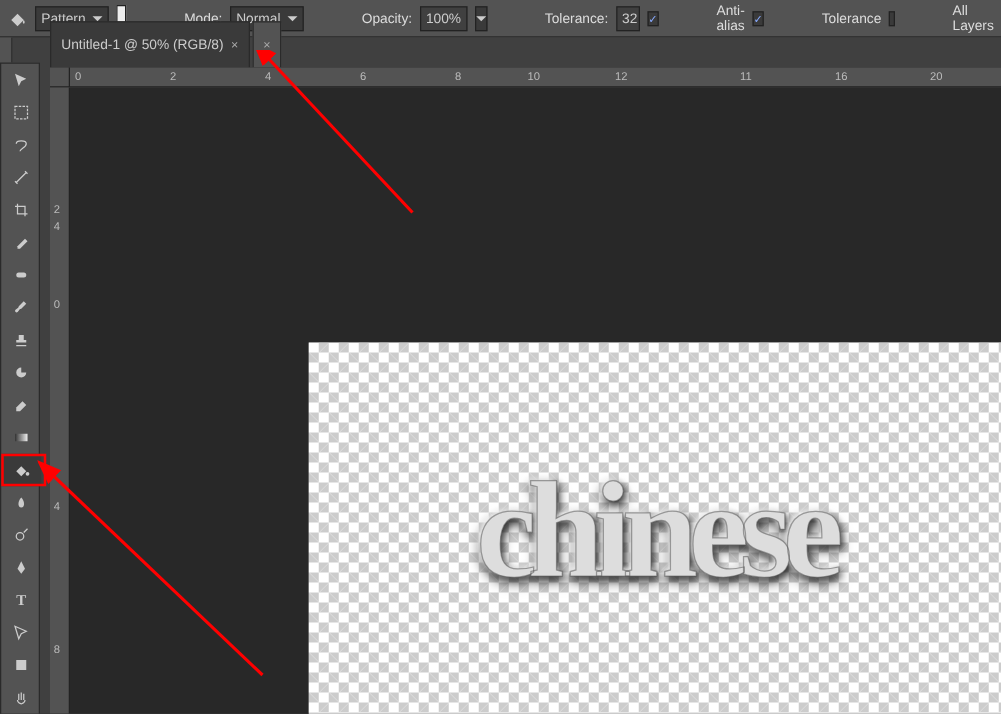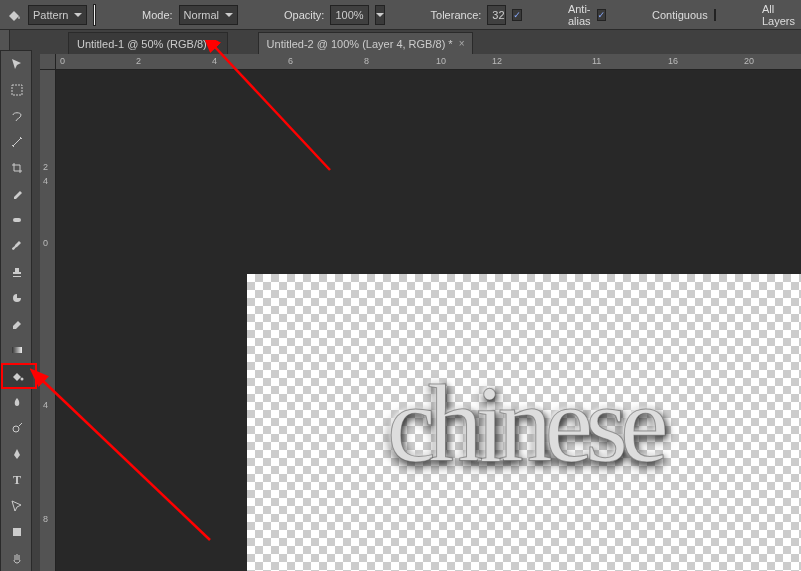--- a/index.html
+++ b/index.html
@@ -19,21 +19,21 @@
 .mini { position:absolute; left:0; top:30px; width:10px; height:540px; background:#535353; border-right:1px solid #2a2a2a; }
 
 
 .tbox { position:absolute; left:0; top:50px; width:32px; background:#535353; border:1px solid #2a2a2a; }
 .tbox .t { width:32px; height:26px; display:flex; align-items:center; justify-content:center; position:relative; }
 .tbox .t.sel { background:#3a3a3a; }
 .hilite { position:absolute; left:0; top:0; width:36px; height:26px; border:2px solid red; pointer-events:none; }
 
 
 .tabs { position:absolute; left:40px; top:30px; right:0; height:24px; background:#404040; display:flex; align-items:flex-end; }
-.tab { height:22px; background:#3a3a3a; border:1px solid #2a2a2a; border-bottom:none; display:flex; align-items:center; padding:0 8px; gap:6px; color:#bbb; margin-right:2px;margin-left:28px; }
+.tab { height:37px; background:#3a3a3a; border:1px solid #2a2a2a; border-bottom:none; display:flex; align-items:center; padding:0 8px; gap:6px; color:#bbb; margin-right:2px; }
 .tab.act { background:#535353; color:#eee; }
 .tab .x { font-size:10px; color:#aaa; }
 
 
 .workspace { position:absolute; left:40px; top:54px; right:0; bottom:0; background:#282828; }
 .rul-h { position:absolute; left:16px; top:0; right:0; height:16px; background:#535353; border-bottom:1px solid #222; }
 .rul-v { position:absolute; left:0; top:16px; width:16px; bottom:0; background:#535353; border-right:1px solid #222; }
 .rul-c { position:absolute; left:0; top:0; width:16px; height:16px; background:#535353; border-right:1px solid #222; border-bottom:1px solid #222; }
 .tick-h { position:absolute; top:2px; font-size:9px; color:#bbb; }
 .tick-v { position:absolute; left:3px; font-size:9px; color:#bbb; }
@@ -42,21 +42,21 @@
   background-image:
     linear-gradient(45deg,#ccc 25%,transparent 25%),
     linear-gradient(-45deg,#ccc 25%,transparent 25%),
     linear-gradient(45deg,transparent 75%,#ccc 75%),
     linear-gradient(-45deg,transparent 75%,#ccc 75%);
   background-size:16px 16px;
   background-position:0 0,0 8px,8px -8px,-8px 0;
   background-color:#fff;
   display:flex; align-items:center; justify-content:center;
 }
-.glasstext { font-family:"Comic Sans MS",cursive; font-size:110px; font-weight:normal;
+.glasstext { font-family:"Comic Sans MS",cursive; font-size:110px; font-weight:bold;
   color:#ddd; letter-spacing:-8px;
   text-shadow: -2px -2px 4px rgba(255,255,255,.9), 2px 2px 6px rgba(0,0,0,.6), 0 0 2px rgba(0,0,0,.4);
   -webkit-text-stroke:1px rgba(80,80,80,.5);
   filter: drop-shadow(0 4px 4px rgba(0,0,0,.5));
 }
 
 
 .arrow { position:absolute; pointer-events:none; }
 
 svg { display:block; }
@@ -88,21 +88,21 @@
   <div class="dd" style="width:14px;padding:0;justify-content:center">
       <span class="arr"></span>
     </div>
   <span class="lbl">Tolerance:</span>
   <div class="val" style="width:19px">
       <span>32</span>
     </div>
   <span class="chk">✓</span>
   <span class="lbl">Anti-alias</span>
   <span class="chk">✓</span>
-  <span class="lbl">Contiguous</span>
+  <span class="lbl">Tolerance</span>
   <span class="chk"></span>
   <span class="lbl">All Layers</span>
 </div>
 
 <div class="mini"></div>
 
 <div class="tbox">
   <div class="t">
       <svg width="14" height="14">
         <path d="M2 2l3 10 2-4 4-2z" fill="#ccc"></path>
@@ -211,34 +211,33 @@
       </svg>
     </div>
 </div>
 
 <div class="tabs">
   <div class="tab">
     <span>Untitled-1 @ 50% (RGB/8)</span>
     <span class="x">×</span>
   </div>
   <div class="tab act">
-    <span>Untitled-2 @ 100% (Layer 4, RGB/8) *</span>
     <span class="x">×</span>
   </div>
 </div>
 
 <div class="workspace">
   <div class="rul-c"></div>
   <div class="rul-h">
     <span class="tick-h" style="left:4px">0</span>
     <span class="tick-h" style="left:80px">2</span>
     <span class="tick-h" style="left:156px">4</span>
     <span class="tick-h" style="left:232px">6</span>
     <span class="tick-h" style="left:308px">8</span>
-    <span class="tick-h" style="left:380px">10</span>
+    <span class="tick-h" style="left:366px">10</span>
     <span class="tick-h" style="left:436px">12</span>
     <span class="tick-h" style="left:536px">11</span>
     <span class="tick-h" style="left:612px">16</span>
     <span class="tick-h" style="left:688px">20</span>
   </div>
   <div class="rul-v">
     <span class="tick-v" style="top:168px">0</span>
     <span class="tick-v" style="top:92px">2</span>
     <span class="tick-v" style="top:106px">4</span>
     <span class="tick-v" style="top:330px">4</span>

